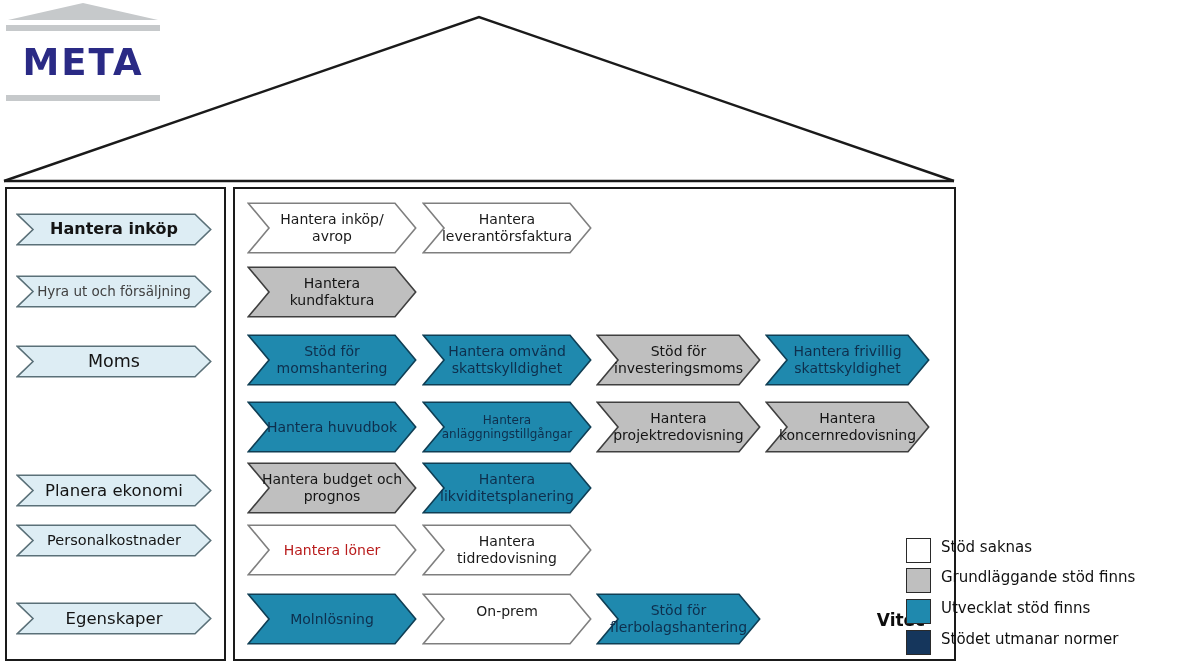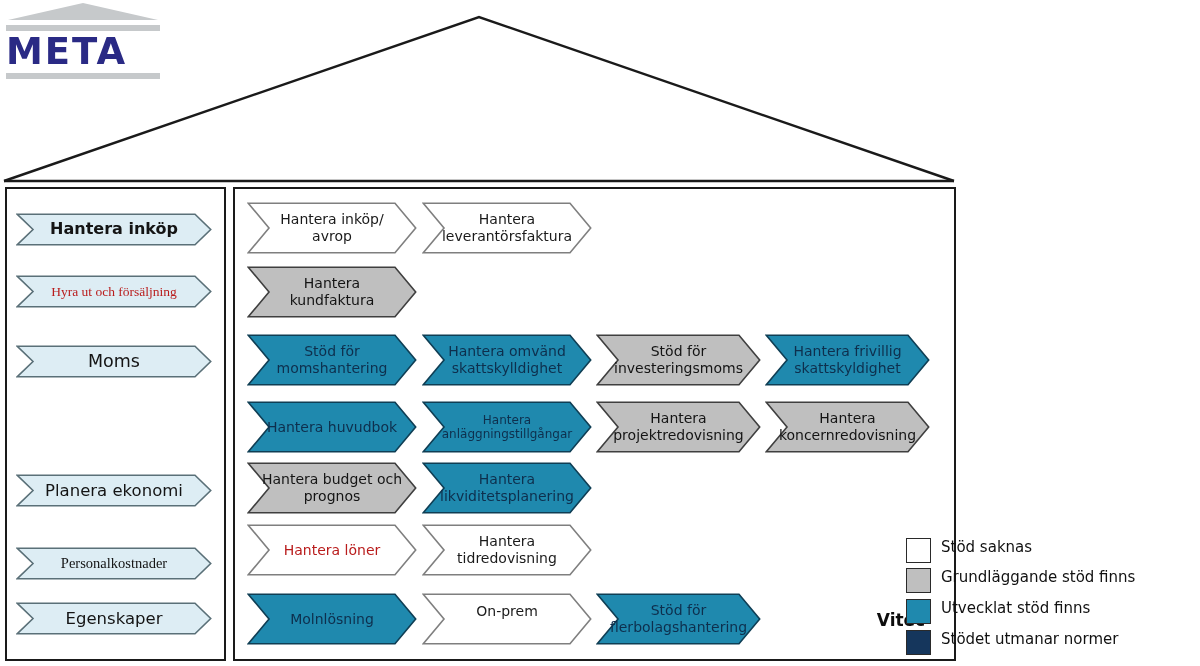--- a/index.html
+++ b/index.html
@@ -14,22 +14,22 @@
   .chev-label{position:absolute;left:0;top:0;right:0;bottom:0;display:flex;align-items:center;
               justify-content:center;text-align:center;white-space:pre-line;line-height:1.18;
               padding:0 12px;box-sizing:border-box}
   .vitec{position:absolute;left:855px;top:610px;width:92px;text-align:center;
          font-weight:bold;font-size:17px;color:#0d0d0d}
   .legend-item{position:absolute;left:906px;display:flex;align-items:flex-start;gap:10px;height:25px}
   .legend-swatch{width:25px;height:25px;border:1.5px solid #2a2a2a;box-sizing:border-box;flex:0 0 auto}
   .legend-label{font-size:15px;color:#111;white-space:nowrap}
   .logo{position:absolute;left:6px;top:2px;width:154px}
   .logo-bar{height:6px;background:#c6c9cb}
-  .logo-text{display:block;text-align:left;font-size:37px;font-weight:bold;color:#2a2a85;
-             letter-spacing:2px;line-height:1.04;padding:2px 0}
+  .logo-text{display:block;text-align:center;font-size:37px;font-weight:bold;color:#2a2a85;
+             letter-spacing:2px;line-height:1.04;padding:13px 0}
 </style>
 </head>
 <body>
 
 <div class="canvas">
 
   <svg class="roof-svg" width="1200" height="666">
     <polyline points="4,181 479,17 954,181" fill="none" stroke="#1a1a1a" stroke-width="2.4"></polyline>
     <line x1="4" y1="181" x2="954" y2="181" stroke="#1a1a1a" stroke-width="2.4"></line>
   </svg>
@@ -71,35 +71,35 @@
 <div class="chev" style="left: 16px; top: 213px; width: 196px; height: 33px; font-weight: bold;">
       <svg width="196" height="33">
         <polygon points="1.3,1.3 179,1.3 194.7,16.5 179,31.7 1.3,31.7 17,16.5" fill="#ddedf4" stroke="#5a7078" stroke-width="1.6"></polygon>
       </svg>
       <span class="chev-label" style="color: rgb(20, 20, 20); font-size: 16px;">Hantera inköp</span>
     </div>
     <div class="chev" style="left: 16px; top: 275px; width: 196px; height: 33px;">
       <svg width="196" height="33">
         <polygon points="1.3,1.3 179,1.3 194.7,16.5 179,31.7 1.3,31.7 17,16.5" fill="#ddedf4" stroke="#5a7078" stroke-width="1.6"></polygon>
       </svg>
-      <span class="chev-label" style="color: #b91c1c; font-size: 13.5px; font-family: Liberation Serif, serif;">Hyra ut och försäljning</span>
+      <span class="chev-label" style="color: #404040; font-size: 13.5px;">Hyra ut och försäljning</span>
     </div>
     <div class="chev" style="left: 16px; top: 345px; width: 196px; height: 33px;">
       <svg width="196" height="33">
         <polygon points="1.3,1.3 179,1.3 194.7,16.5 179,31.7 1.3,31.7 17,16.5" fill="#ddedf4" stroke="#5a7078" stroke-width="1.6"></polygon>
       </svg>
       <span class="chev-label" style="color: rgb(20, 20, 20); font-size: 17.5px;">Moms</span>
     </div>
     <div class="chev" style="left: 16px; top: 474px; width: 196px; height: 33px;">
       <svg width="196" height="33">
         <polygon points="1.3,1.3 179,1.3 194.7,16.5 179,31.7 1.3,31.7 17,16.5" fill="#ddedf4" stroke="#5a7078" stroke-width="1.6"></polygon>
       </svg>
       <span class="chev-label" style="color: rgb(20, 20, 20); font-size: 16.5px;">Planera ekonomi</span>
     </div>
-    <div class="chev" style="left: 16px; top: 547px; width: 196px; height: 33px; font-family: Liberation Serif, serif;">
+    <div class="chev" style="left: 16px; top: 524px; width: 196px; height: 33px;">
       <svg width="196" height="33">
         <polygon points="1.3,1.3 179,1.3 194.7,16.5 179,31.7 1.3,31.7 17,16.5" fill="#ddedf4" stroke="#5a7078" stroke-width="1.6"></polygon>
       </svg>
       <span class="chev-label" style="color: rgb(20, 20, 20); font-size: 14.5px;">Personalkostnader</span>
     </div>
     <div class="chev" style="left: 16px; top: 602px; width: 196px; height: 33px;">
       <svg width="196" height="33">
         <polygon points="1.3,1.3 179,1.3 194.7,16.5 179,31.7 1.3,31.7 17,16.5" fill="#ddedf4" stroke="#5a7078" stroke-width="1.6"></polygon>
       </svg>
       <span class="chev-label" style="color: rgb(20, 20, 20); font-size: 16.5px;">Egenskaper</span>

